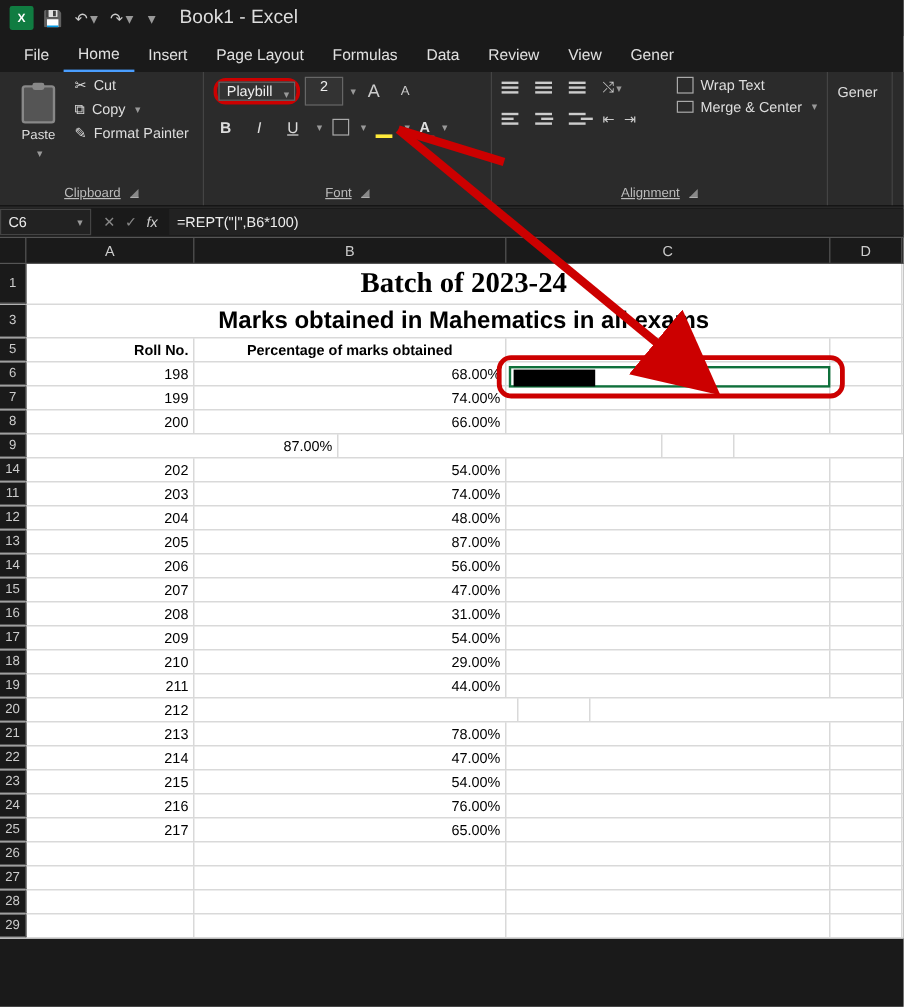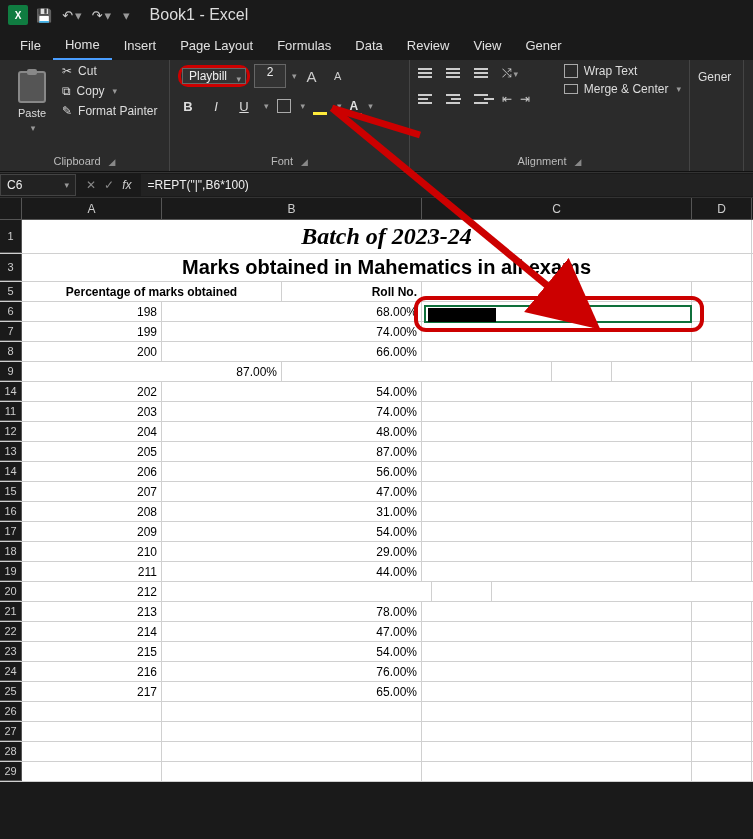--- a/index.html
+++ b/index.html
@@ -13,21 +13,21 @@
 .titlebar .doc-title { margin-left: 12px; font-size: 16px; color: #ddd; }
 
 
 .menubar { height: 30px; display: flex; align-items: center; padding: 0 8px; gap: 0; }
 .menubar .menu-item { padding: 6px 12px; font-size: 13px; color: #e0e0e0; cursor: pointer; }
 .menubar .menu-item.active { border-bottom: 2px solid #4a9eff; }
 
 
 .ribbon { height: 112px; background: #2b2b2b; display: flex; border-bottom: 1px solid #111; position: relative; }
 .ribbon-group { border-right: 1px solid #444; padding: 4px 8px 2px 8px; display: flex; flex-direction: column; justify-content: space-between; }
-.ribbon-group-label { text-align: center; font-size: 11px; color: #bbb; padding: 2px 0; display: flex; justify-content: center; align-items: flex-end; gap: 8px; }
+.ribbon-group-label { text-align: center; font-size: 11px; color: #bbb; padding: 2px 0; display: flex; justify-content: center; align-items: flex-start; gap: 8px; text-decoration: underline; }
 .ribbon-group-label .launcher { font-size: 9px; color: #888; }
 .ribbon-btns { display: flex; gap: 6px; align-items: flex-start; flex: 1; }
 
 .clipboard-group { width: 170px; }
 .paste-btn { display: flex; flex-direction: column; align-items: center; justify-content: center; width: 48px; height: 76px; color: #ddd; font-size: 11px; gap: 4px; }
 .paste-icon-shape { width: 28px; height: 32px; background: #555; border: 2px solid #888; border-radius: 3px; position: relative; }
 .paste-icon-shape::before { content: ""; position: absolute; top: -4px; left: 7px; width: 10px; height: 6px; background: #888; border-radius: 2px; }
 .clip-col { display: flex; flex-direction: column; gap: 6px; font-size: 12px; color: #ddd; }
 .clip-col .row { display: flex; align-items: center; gap: 6px; }
 
@@ -68,21 +68,21 @@
 .grid-body { background: #fff; }
 .grid-row { display: flex; height: 20px; border-bottom: 1px solid #d0d0d0; }
 .row-hdr { width: 22px; background: #1a1a1a; color: #ccc; display: flex; align-items: center; justify-content: center; font-size: 11px; border-right: 1px solid #555; border-bottom: 1px solid #555; }
 .cell { border-right: 1px solid #d0d0d0; padding: 0 4px; font-size: 12px; display: flex; align-items: center; overflow: hidden; white-space: nowrap; }
 .cell.colA { width: 140px; justify-content: flex-end; }
 .cell.colB { width: 260px; justify-content: flex-end; }
 .cell.colC { width: 270px; }
 .cell.colD { width: 60px; }
 
 .title-row .cell { font-family: Georgia, serif; font-weight: bold; }
-.merged-title { width: 670px; justify-content: center; font-size: 24px; font-style: italic; }
+.merged-title { width: 670px; justify-content: center; font-size: 24px; }
 .merged-sub { width: 670px; justify-content: center; font-size: 20px; font-weight: 600; font-family: Arial; }
 .hdr-cell { font-weight: bold; justify-content: flex-start; }
 .hdr-cell.colB { justify-content: center; }
 
 .selected-cell { position: absolute; border: 2px solid #0f703b; background: #fff; }
 .selected-cell .bar { width: 68px; height: 14px; background: #000; margin: 1px 0 0 2px; }
 
 
 .red-box1 { position: absolute; border: 4px solid #c00; border-radius: 12px; pointer-events: none; z-index: 50; }
 .arrow-svg { position: absolute; pointer-events: none; z-index: 49; }
@@ -276,22 +276,22 @@
       <div class="grid-row title-row tall-row">
         <div class="row-hdr">1</div>
         <div class="cell merged-title" style="width: 730px;">Batch of 2023-24</div>
       </div>
       <div class="grid-row tall-row2">
         <div class="row-hdr">3</div>
         <div class="cell merged-sub" style="width: 730px;">Marks obtained in Mahematics in all exams</div>
       </div>
       <div class="grid-row ">
         <div class="row-hdr">5</div>
+        <div class="cell colA hdr-cell">Roll No.</div>
         <div class="cell colB hdr-cell">Percentage of marks obtained</div>
-        <div class="cell colA hdr-cell">Roll No.</div>
         <div class="cell colC"></div>
         <div class="cell colD"></div>
       </div>
       <div class="grid-row ">
         <div class="row-hdr">6</div>
         <div class="cell colA">198</div>
         <div class="cell colB">68.00%</div>
         <div class="cell colC"></div>
         <div class="cell colD"></div>
       </div>

